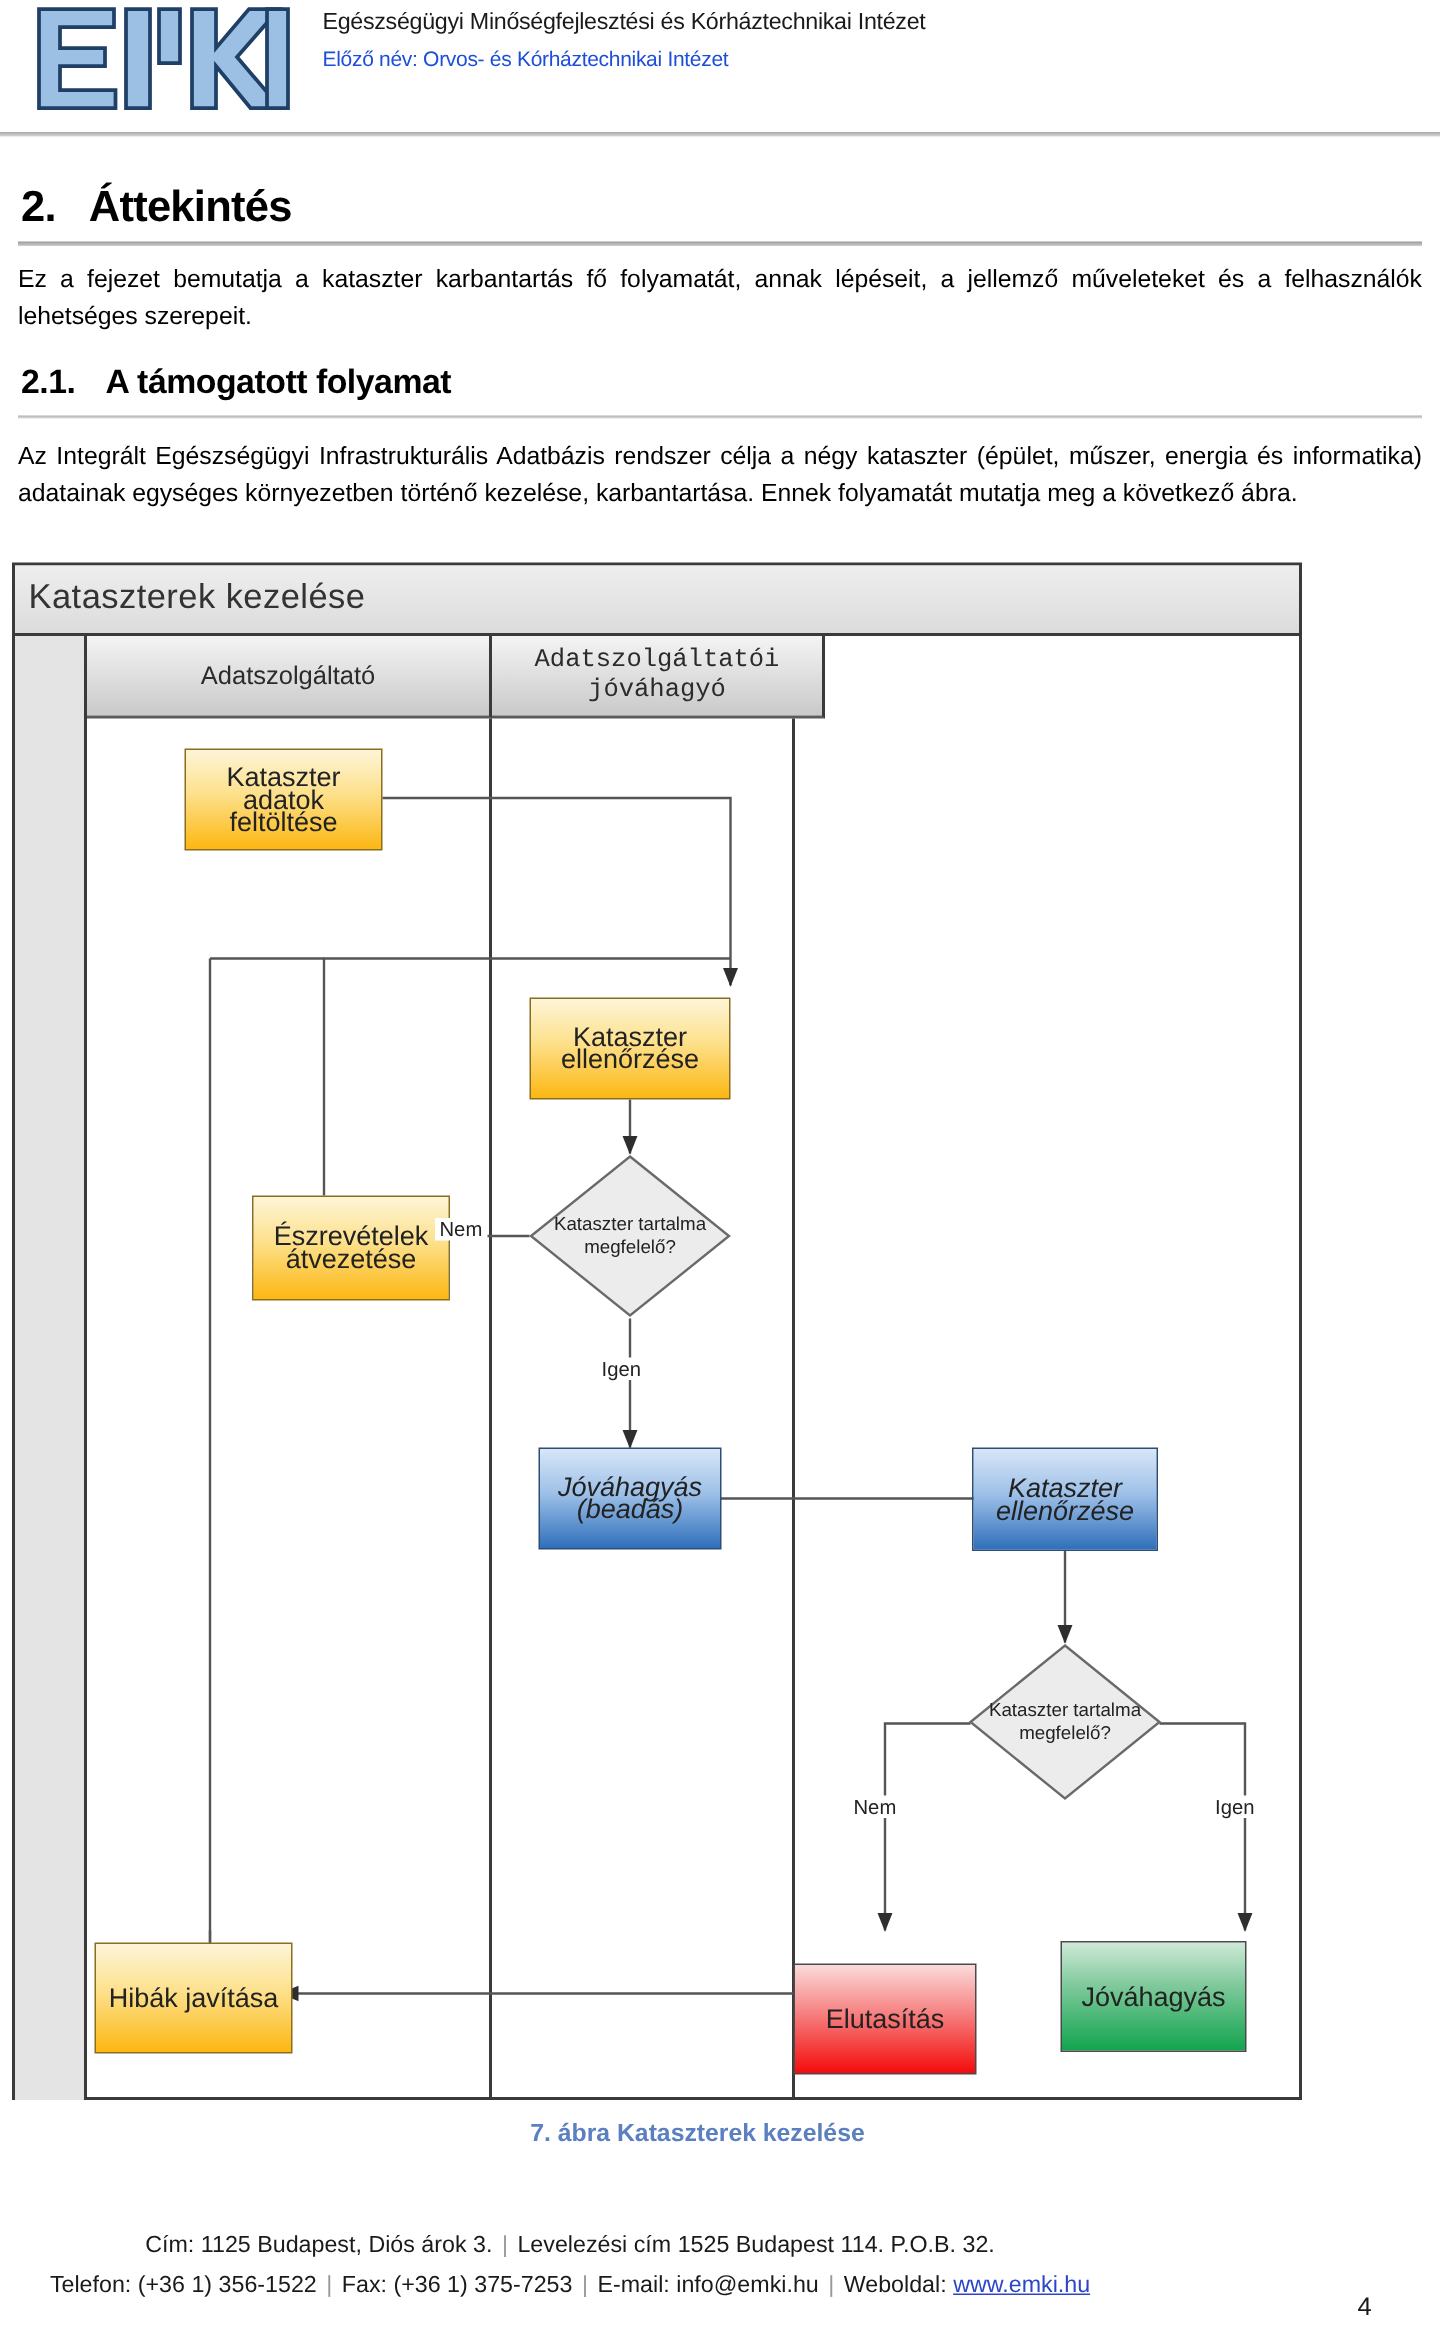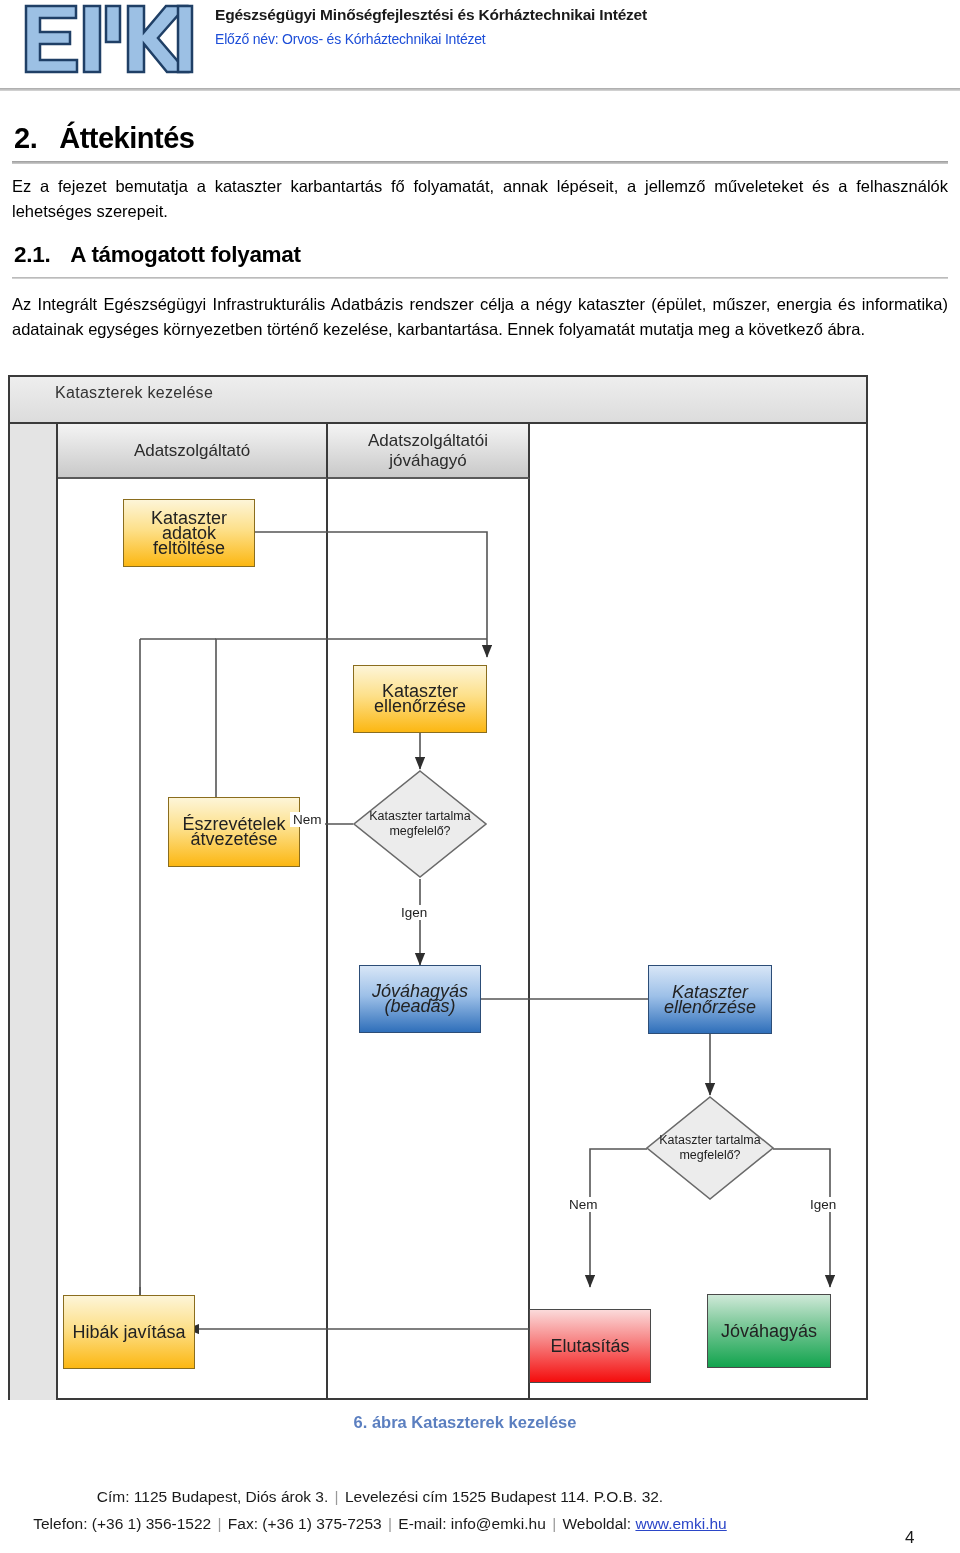--- a/index.html
+++ b/index.html
@@ -24,21 +24,21 @@
   }
   #emki-logo {
     position: absolute;
     left: 20px; top: 2px;
     width: 175px; height: 72px;
   }
   #org-title {
     position: absolute;
     left: 215px; top: 6px;
     font-family: "Liberation Sans", sans-serif;
-    font-weight: bold;
+    font-weight: normal;
     font-size: 15.5px;
     letter-spacing: -0.2px;
     color: #1a1a1a;
     white-space: nowrap;
   }
   #org-subtitle {
     position: absolute;
     left: 215px; top: 31px;
     font-family: "Liberation Sans", sans-serif;
     font-size: 14px;
@@ -115,25 +115,24 @@
     position: absolute;
     left: 0; top: 0;
     width: 100%; height: 47px;
     background: linear-gradient(to bottom, #eeeeee, #dcdcdc);
     border-bottom: 2px solid #3a3a3a;
     box-sizing: border-box;
   }
   #pool-title {
     position: absolute;
     left: 9px; top: 7px;
-    font-size: 16px;
+    font-size: 23px;
     color: #333333;
     letter-spacing: 0.3px;
     white-space: nowrap;
-    margin-left: 36px;
   }
   #lane-gutter {
     position: absolute;
     left: 0; top: 47px;
     width: 48px; height: 976px;
     background: #e4e4e4;
     border-right: 2px solid #3a3a3a;
     box-sizing: border-box;
   }
   .lane-header {
@@ -305,21 +304,21 @@
 
   <div id="pool-title-bar">
     <div id="pool-title">Kataszterek kezelése</div>
   </div>
 
   <div id="lane-gutter"></div>
 
   <div class="lane-header" style="left:48px; width:270px;">
     <span>Adatszolgáltató</span>
   </div>
-  <div class="lane-header" style="left:318px; width:202px;">
+  <div class="lane-header" style="left:318px; width:222px;font-family:Liberation Mono, monospace;">
     <span>Adatszolgáltatói jóváhagyó</span>
   </div>
 
   <div class="lane-body" style="left:48px; width:270px;"></div>
   <div class="lane-body" style="left:318px; width:202px;"></div>
   <div class="lane-body last" style="left:520px; width:336px;"></div>
 
   <svg id="connectors">
     <defs>
       <marker id="arrow" markerWidth="9" markerHeight="9" refX="7.5" refY="3.2" orient="auto">
@@ -400,21 +399,21 @@
   <div class="node green" style="left:697px; top:917px; width:124px; height:74px;">
     <span>Jóváhagyás</span>
   </div>
 
   <div class="edge-label" style="left:280px; top:435px;">Nem</div>
   <div class="edge-label" style="left:388px; top:528px;">Igen</div>
   <div class="edge-label" style="left:556px; top:820px;">Nem</div>
   <div class="edge-label" style="left:797px; top:820px;">Igen</div>
 </div>
 
-<div id="figure-caption">6. ábra Katasz­terek kezelése</div>
+<div id="figure-caption">7. ábra Katasz­terek kezelése</div>
 
 <div id="doc-footer">
   <div>
     <span>Cím: 1125 Budapest, Diós árok 3.</span><span class="sep">&nbsp;|&nbsp;</span><span>Levelezési cím 1525 Budapest 114. P.O.B. 32.</span>
   </div>
   <div>
     <span>Telefon: (+36 1) 356-1522</span><span class="sep">&nbsp;|&nbsp;</span><span>Fax: (+36 1) 375-7253</span><span class="sep">&nbsp;|&nbsp;</span><span>E-mail: info@emki.hu</span><span class="sep">&nbsp;|&nbsp;</span><span>Weboldal:</span>&nbsp;<a id="footer-link" href="#">www.emki.hu</a>
   </div>
 </div>
 <div id="page-number">4</div>

